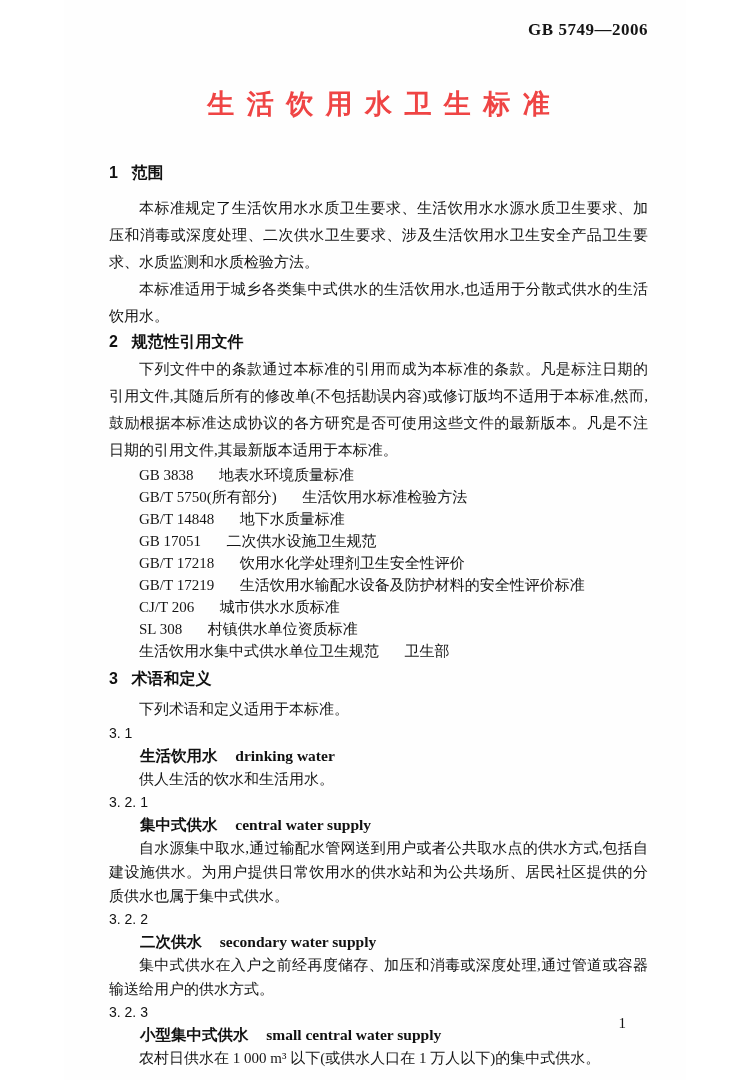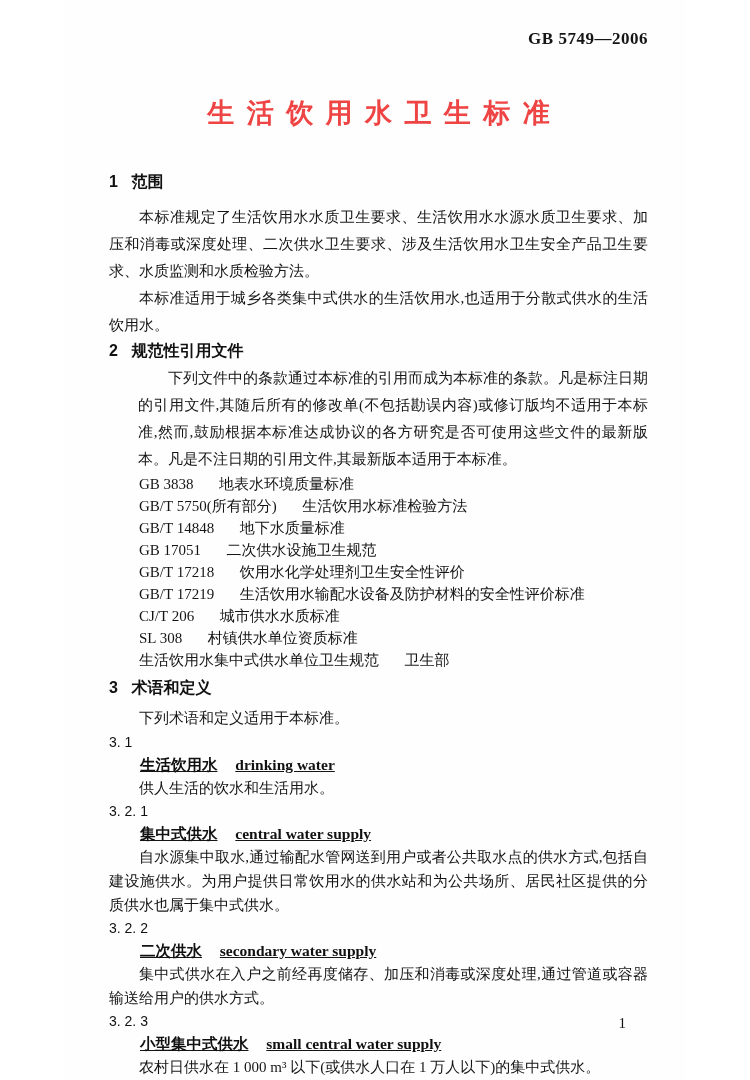--- a/index.html
+++ b/index.html
@@ -9,21 +9,21 @@
   }
   .page {
     position: relative;
     width: 622px;
     height: 1080px;
     margin: 0 auto;
     background: #fefefe;
     color: #151515;
     font-family: "Liberation Serif", serif;
     box-sizing: border-box;
-    padding: 29px 38px 0 45px;
+    padding: 20px 38px 0 45px;
     overflow: hidden;
   }
   
   .doc-header {
     text-align: right;
     font-weight: bold;
     font-size: 17px;
     line-height: 20px;
     letter-spacing: 0.03em;
   }
@@ -54,21 +54,21 @@
   .mt-sec3 { margin-top: 6px; }
   
   .para {
     margin: 0;
     font-size: 15px;
     line-height: 27px;
     text-indent: 2em;
     text-align: justify;
   }
   .mt-para1 { margin-top: 11px; }
-  .mt-intro2 { margin-top: 3px; margin-left: 29px; }
+  .mt-intro2 { margin-top: 3px; }
   .para-tight {
     margin: 7px 0 0 0;
     font-size: 15px;
     line-height: 25px;
     text-indent: 2em;
   }
   
   .ref-list {
     list-style: none;
     margin: 0;
@@ -83,21 +83,20 @@
   .clause-num {
     font-family: "Liberation Sans", sans-serif;
     font-size: 14px;
     line-height: 22px;
     color: #111;
   }
   .term-line {
     padding-left: 2em;
     font-size: 15.5px;
     line-height: 23px;
-    text-decoration: underline;
   }
   .term-zh {
     font-family: "Liberation Sans", sans-serif;
     font-weight: bold;
     color: #111;
   }
   .term-en {
     font-family: "Liberation Serif", serif;
     font-weight: bold;
     margin-left: 1.15em;

